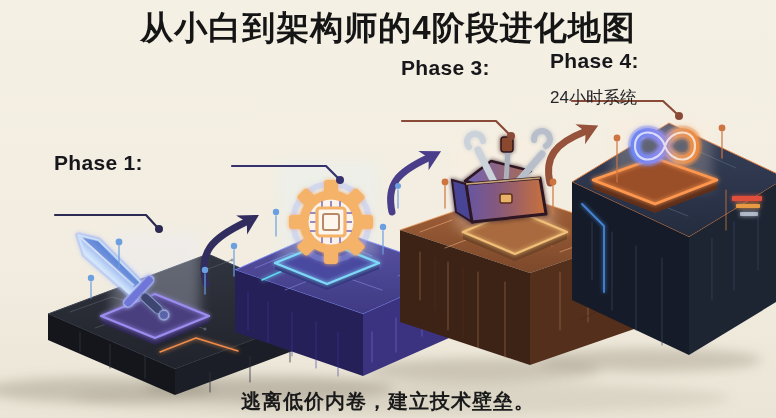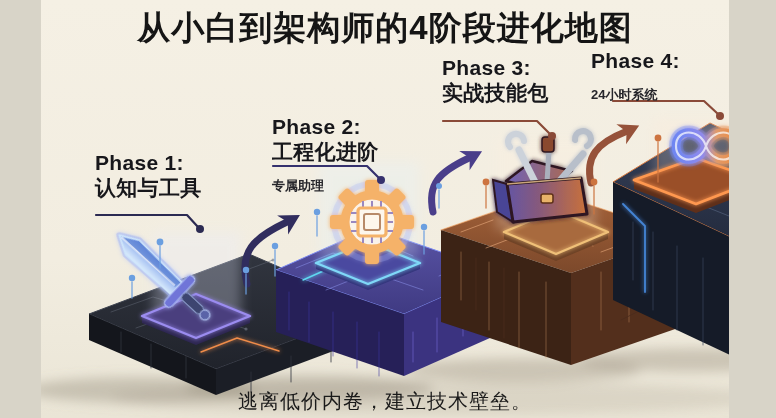--- a/index.html
+++ b/index.html
@@ -1,26 +1,26 @@
 <!DOCTYPE html>
 <html><head>
 <meta charset="utf-8">
 <style>
   html,body{margin:0;padding:0;}
   body{font-family:"Liberation Sans","DejaVu Sans",sans-serif;background:#d8d4c8;}
-  .stage{position:relative;width:688px;height:418px;overflow:hidden;
-         background:linear-gradient(180deg,#f5f0e4 0%,#f2ede0 62%,#eae5d6 100%);margin-left:41px;}
+  .stage{position:relative;width:776px;height:418px;overflow:hidden;
+         background:linear-gradient(180deg,#f5f0e4 0%,#f2ede0 62%,#eae5d6 100%);}
   .scene{position:absolute;left:0;top:0;}
   .title{position:absolute;left:0;right:0;top:6px;text-align:center;
          font-size:33px;font-weight:900;color:#151515;letter-spacing:1px;}
   .phase{position:absolute;white-space:nowrap;color:#17171b;}
   .p-label,.p-name{font-size:21px;font-weight:900;line-height:25px;letter-spacing:.3px;}
-  .p-sub{font-size:13px;font-weight:700;margin-top:13px;color:#26262b;}
+  .p-sub{font-size:17px;font-weight:400;margin-top:13px;color:#26262b;}
   .caption{position:absolute;left:0;right:0;top:388px;text-align:center;
-           font-size:20px;font-weight:400;color:#1a1a1a;letter-spacing:1px;}
+           font-size:20px;font-weight:700;color:#1a1a1a;letter-spacing:1px;}
   .tr{fill:none;stroke-linecap:round;stroke-linejoin:round;}
 </style>
 </head>
 <body>
 
 <div class="stage">
 
 <svg class="scene" width="776" height="418" viewBox="0 0 776 418">
   <defs>
     <filter id="gl" x="-60%" y="-60%" width="220%" height="220%">
@@ -337,32 +337,25 @@
     <circle cx="511" cy="136" r="4" stroke="none" fill="#8a4a38"></circle>
     <path d="M572,101 L663,101 L677,114" stroke="#8a4a38"></path>
     <circle cx="679" cy="116" r="4" stroke="none" fill="#8a4a38"></circle>
   </g>
 </svg>
 
 <div class="title">从小白到架构师的4阶段进化地图</div>
 
 <div class="phase" style="left:54px;top:150px">
   <div class="p-label">Phase 1:</div>
-  <div class="p-name">认知与工具</div>
 </div>
 
-<div class="phase" style="left:231px;top:114px">
-  <div class="p-label">Phase 2:</div>
-  <div class="p-name">工程化进阶</div>
-  <div class="p-sub">专属助理</div>
-</div>
 
 <div class="phase" style="left:401px;top:55px">
   <div class="p-label">Phase 3:</div>
-  <div class="p-name">实战技能包</div>
 </div>
 
 <div class="phase" style="left:550px;top:48px">
   <div class="p-label">Phase 4:</div>
   <div class="p-sub">24小时系统</div>
 </div>
 
 <div class="caption">逃离低价内卷，建立技术壁垒。</div>
 
 </div>

